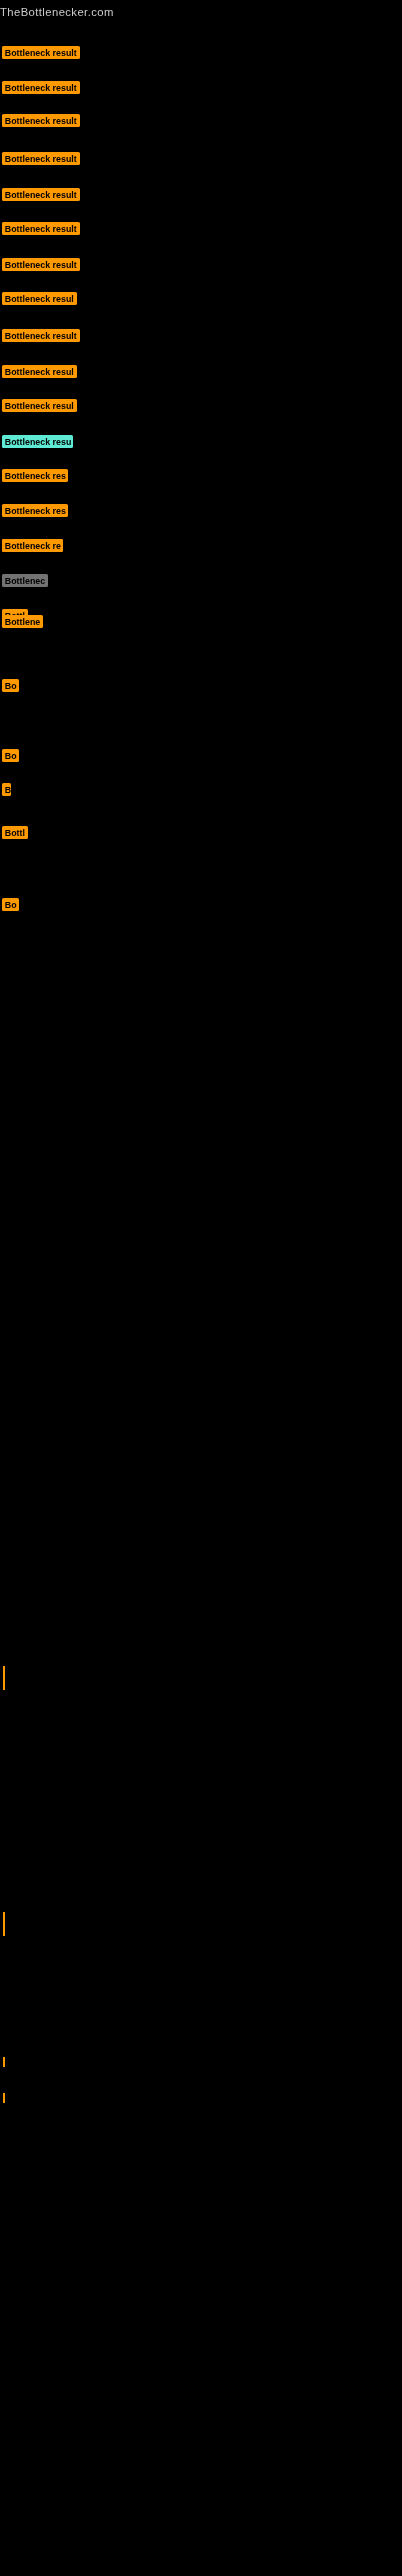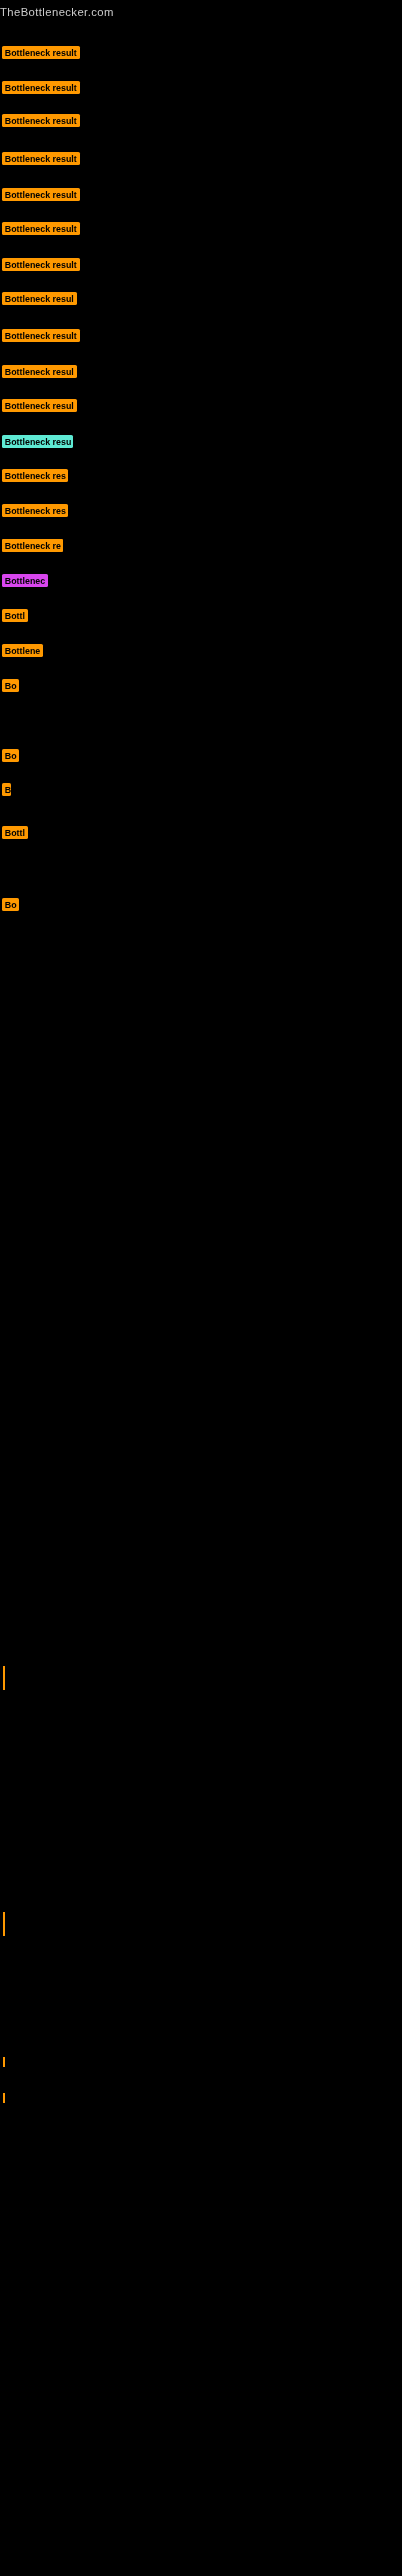--- a/index.html
+++ b/index.html
@@ -32,23 +32,23 @@
     <div style="position: absolute; top: 222px; left: 1.6px; background: rgb(255, 153, 0); color: rgb(0, 0, 0); font-size: 8.9px; font-weight: bold; padding: 1.6px 3.2px; border-radius: 1.6px; max-width: 81px; overflow: hidden; white-space: nowrap; font-family: Arial, sans-serif;">Bottleneck result</div>
     <div style="position: absolute; top: 258px; left: 1.6px; background: rgb(255, 153, 0); color: rgb(0, 0, 0); font-size: 8.9px; font-weight: bold; padding: 1.6px 3.2px; border-radius: 1.6px; max-width: 81px; overflow: hidden; white-space: nowrap; font-family: Arial, sans-serif;">Bottleneck result</div>
     <div style="position: absolute; top: 292px; left: 1.6px; background: rgb(255, 153, 0); color: rgb(0, 0, 0); font-size: 8.9px; font-weight: bold; padding: 1.6px 3.2px; border-radius: 1.6px; max-width: 76px; overflow: hidden; white-space: nowrap; font-family: Arial, sans-serif;">Bottleneck resul</div>
     <div style="position: absolute; top: 329px; left: 1.6px; background: rgb(255, 153, 0); color: rgb(0, 0, 0); font-size: 8.9px; font-weight: bold; padding: 1.6px 3.2px; border-radius: 1.6px; max-width: 81px; overflow: hidden; white-space: nowrap; font-family: Arial, sans-serif;">Bottleneck result</div>
     <div style="position: absolute; top: 365px; left: 1.6px; background: rgb(255, 153, 0); color: rgb(0, 0, 0); font-size: 8.9px; font-weight: bold; padding: 1.6px 3.2px; border-radius: 1.6px; max-width: 76px; overflow: hidden; white-space: nowrap; font-family: Arial, sans-serif;">Bottleneck resul</div>
     <div style="position: absolute; top: 399px; left: 1.6px; background: rgb(255, 153, 0); color: rgb(0, 0, 0); font-size: 8.9px; font-weight: bold; padding: 1.6px 3.2px; border-radius: 1.6px; max-width: 76px; overflow: hidden; white-space: nowrap; font-family: Arial, sans-serif;">Bottleneck resul</div>
     <div style="position: absolute; top: 435px; left: 1.6px; background: #5eead4; color: rgb(0, 0, 0); font-size: 8.9px; font-weight: bold; padding: 1.6px 3.2px; border-radius: 1.6px; max-width: 71px; overflow: hidden; white-space: nowrap; font-family: Arial, sans-serif;">Bottleneck resu</div>
     <div style="position: absolute; top: 469px; left: 1.6px; background: rgb(255, 153, 0); color: rgb(0, 0, 0); font-size: 8.9px; font-weight: bold; padding: 1.6px 3.2px; border-radius: 1.6px; max-width: 66px; overflow: hidden; white-space: nowrap; font-family: Arial, sans-serif;">Bottleneck res</div>
     <div style="position: absolute; top: 504px; left: 1.6px; background: rgb(255, 153, 0); color: rgb(0, 0, 0); font-size: 8.9px; font-weight: bold; padding: 1.6px 3.2px; border-radius: 1.6px; max-width: 66px; overflow: hidden; white-space: nowrap; font-family: Arial, sans-serif;">Bottleneck res</div>
     <div style="position: absolute; top: 539px; left: 1.6px; background: rgb(255, 153, 0); color: rgb(0, 0, 0); font-size: 8.9px; font-weight: bold; padding: 1.6px 3.2px; border-radius: 1px; max-width: 61px; overflow: hidden; white-space: nowrap; font-family: Arial, sans-serif;">Bottleneck re</div>
-    <div style="position: absolute; top: 574px; left: 1.6px; background: #d946ef; color: rgb(0, 0, 0); font-size: 8.9px; font-weight: bold; padding: 1.6px 3.2px; border-radius: 1.6px; max-width: 50px; overflow: hidden; white-space: nowrap; font-family: Arial, sans-serif;">Bottlenec</div>
+    <div style="position: absolute; top: 574px; left: 1.6px; background: #737373; color: rgb(0, 0, 0); font-size: 8.9px; font-weight: bold; padding: 1.6px 3.2px; border-radius: 1.6px; max-width: 50px; overflow: hidden; white-space: nowrap; font-family: Arial, sans-serif;">Bottlenec</div>
     <div style="position: absolute; top: 609px; left: 1.6px; background: rgb(255, 153, 0); color: rgb(0, 0, 0); font-size: 8.9px; font-weight: bold; padding: 1.6px 3.2px; border-radius: 1.6px; max-width: 32px; overflow: hidden; white-space: nowrap; font-family: Arial, sans-serif;">Bottl</div>
-    <div style="position: absolute; top: 644px; left: 1.6px; background: rgb(255, 153, 0); color: rgb(0, 0, 0); font-size: 8.9px; font-weight: bold; padding: 1.6px 3.2px; border-radius: 1.6px; max-width: 44px; overflow: hidden; white-space: nowrap; font-family: Arial, sans-serif;">Bottlene</div>
+    <div style="position: absolute; top: 615px; left: 1.6px; background: rgb(255, 153, 0); color: rgb(0, 0, 0); font-size: 8.9px; font-weight: bold; padding: 1.6px 3.2px; border-radius: 1.6px; max-width: 44px; overflow: hidden; white-space: nowrap; font-family: Arial, sans-serif;">Bottlene</div>
     <div style="position: absolute; top: 679px; left: 1.6px; background: rgb(255, 153, 0); color: rgb(0, 0, 0); font-size: 8.9px; font-weight: bold; padding: 1.6px 3.2px; border-radius: 1.6px; max-width: 17.7px; overflow: hidden; white-space: nowrap; font-family: Arial, sans-serif;">Bo</div>
     <div style="position: absolute; top: 749px; left: 1.6px; background: rgb(255, 153, 0); color: rgb(0, 0, 0); font-size: 8.9px; font-weight: bold; padding: 1.6px 3.2px; border-radius: 1.6px; max-width: 17.7px; overflow: hidden; white-space: nowrap; font-family: Arial, sans-serif;">Bo</div>
     <div style="position: absolute; top: 783px; left: 1.6px; background: rgb(255, 153, 0); color: rgb(0, 0, 0); font-size: 8.9px; font-weight: bold; padding: 1.6px 3.2px; border-radius: 1.6px; max-width: 9.7px; overflow: hidden; white-space: nowrap; font-family: Arial, sans-serif;">B</div>
     <div style="position: absolute; top: 826px; left: 1.6px; background: rgb(255, 153, 0); color: rgb(0, 0, 0); font-size: 8.9px; font-weight: bold; padding: 1.6px 3.2px; border-radius: 1.6px; max-width: 32px; overflow: hidden; white-space: nowrap; font-family: Arial, sans-serif;">Bottl</div>
     <div style="position: absolute; top: 898px; left: 1.6px; background: rgb(255, 153, 0); color: rgb(0, 0, 0); font-size: 8.9px; font-weight: bold; padding: 1.6px 3.2px; border-radius: 1.6px; max-width: 17.7px; overflow: hidden; white-space: nowrap; font-family: Arial, sans-serif;">Bo</div>
     <div style="position: absolute; top: 1666px; left: 3.2px; width: 1.6px; height: 24px; background: rgb(255, 153, 0);"></div>
     <div style="position: absolute; top: 1912px; left: 3.2px; width: 1.6px; height: 24px; background: rgb(255, 153, 0);"></div>
     <div style="position: absolute; top: 2057px; left: 3.2px; width: 1.6px; height: 9.7px; background: rgb(255, 153, 0);"></div>
     <div style="position: absolute; top: 2093px; left: 3.2px; width: 1.6px; height: 9.7px; background: rgb(255, 153, 0);"></div>
   </div>

